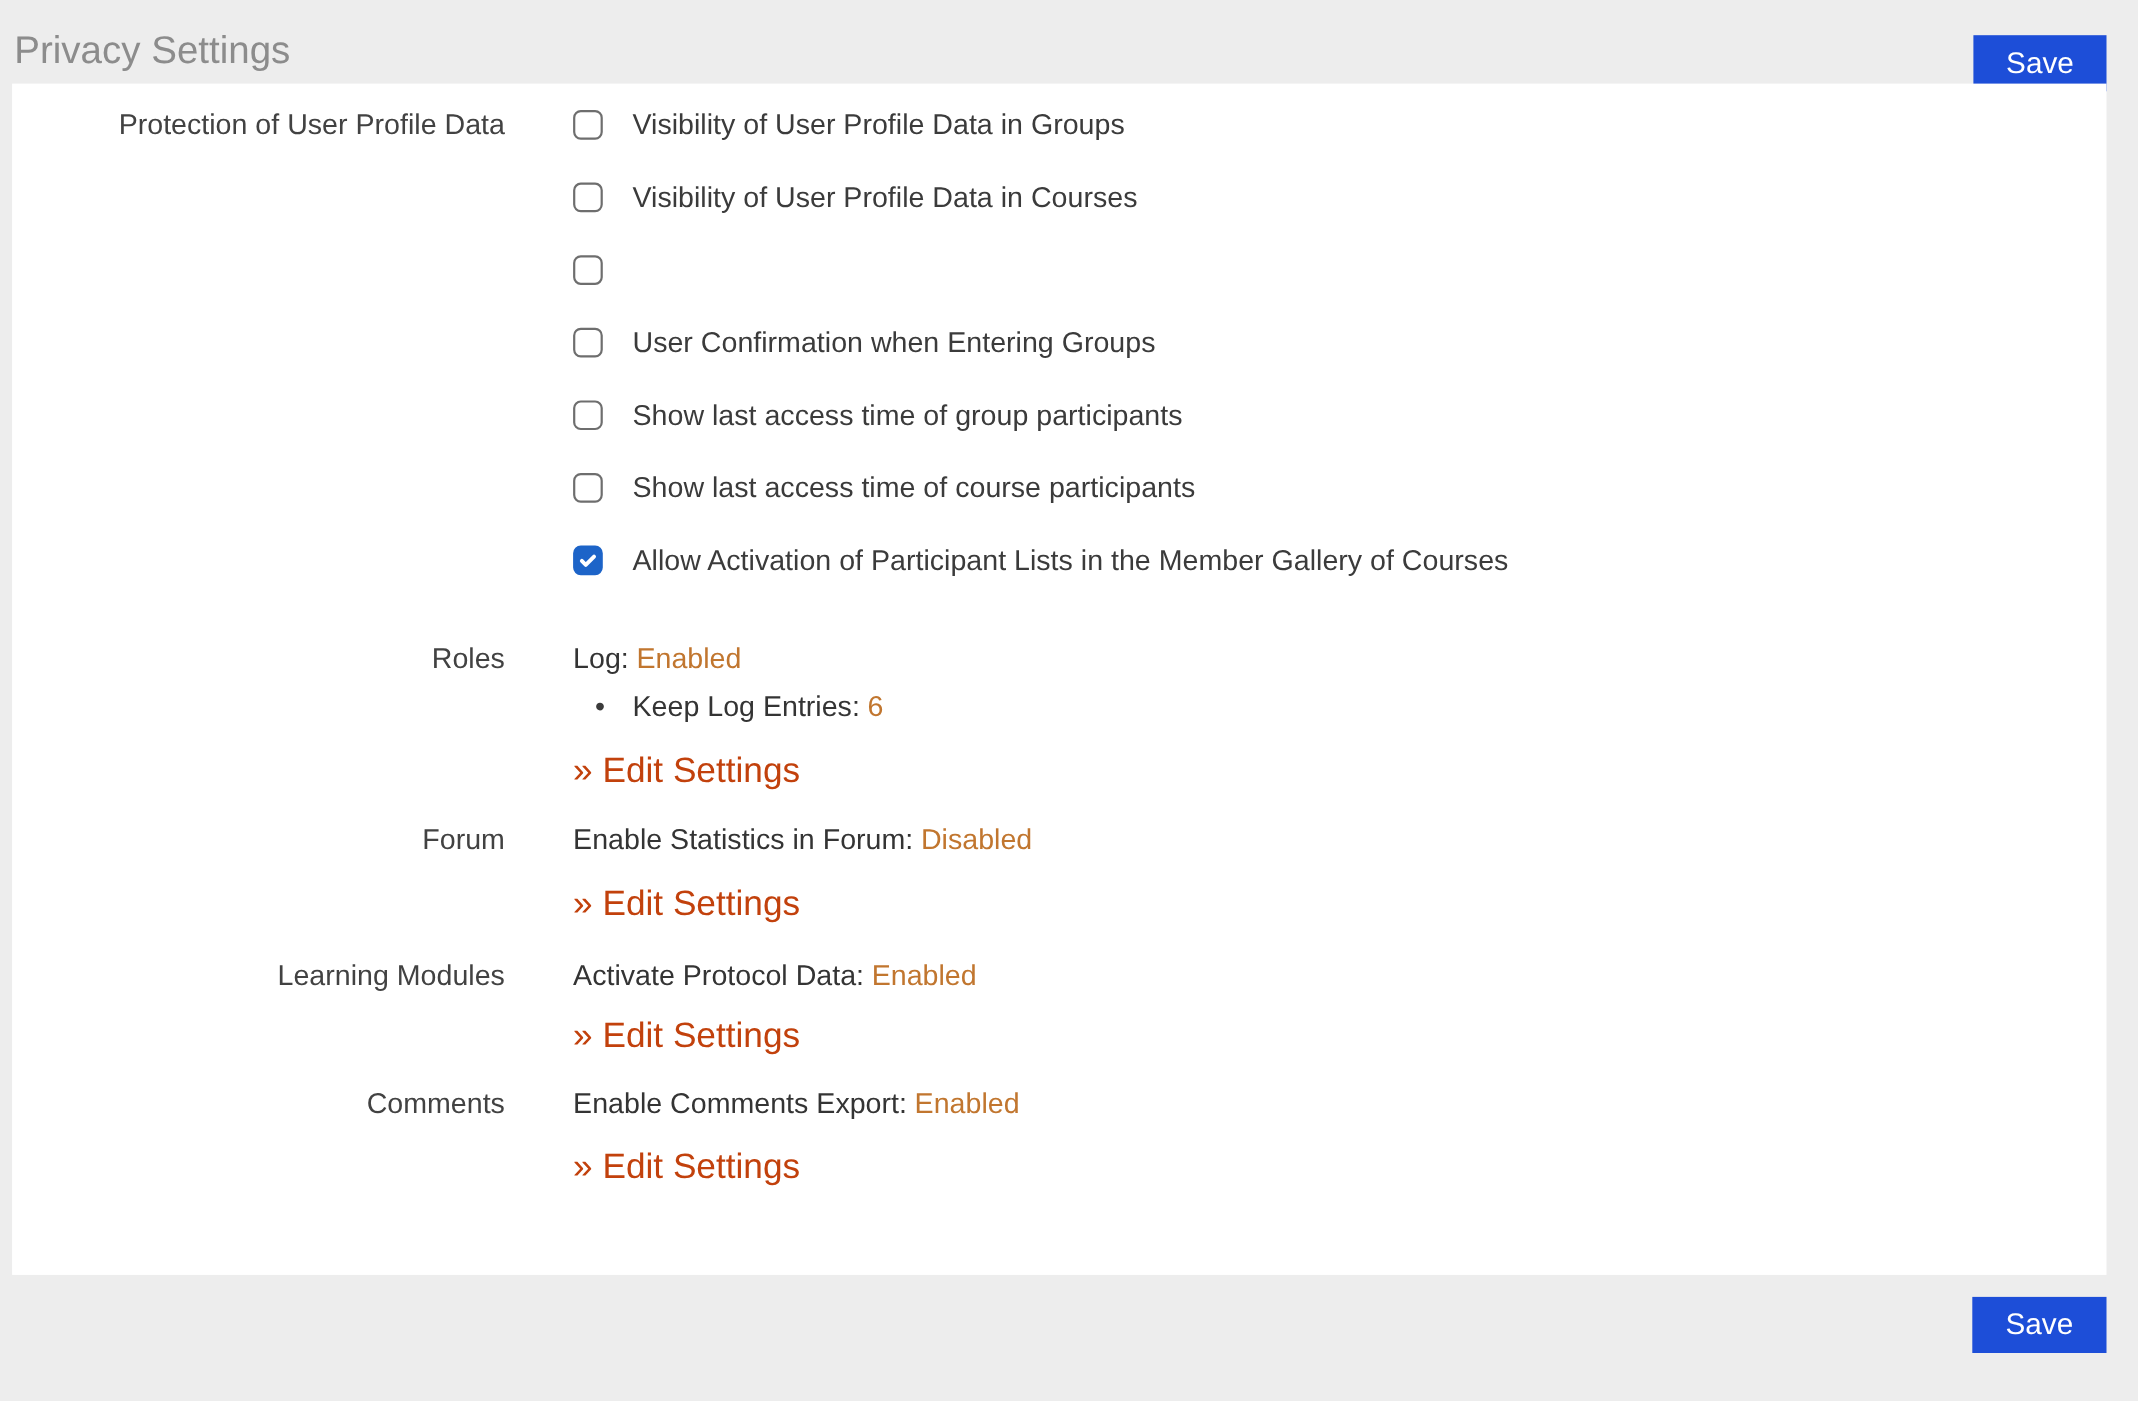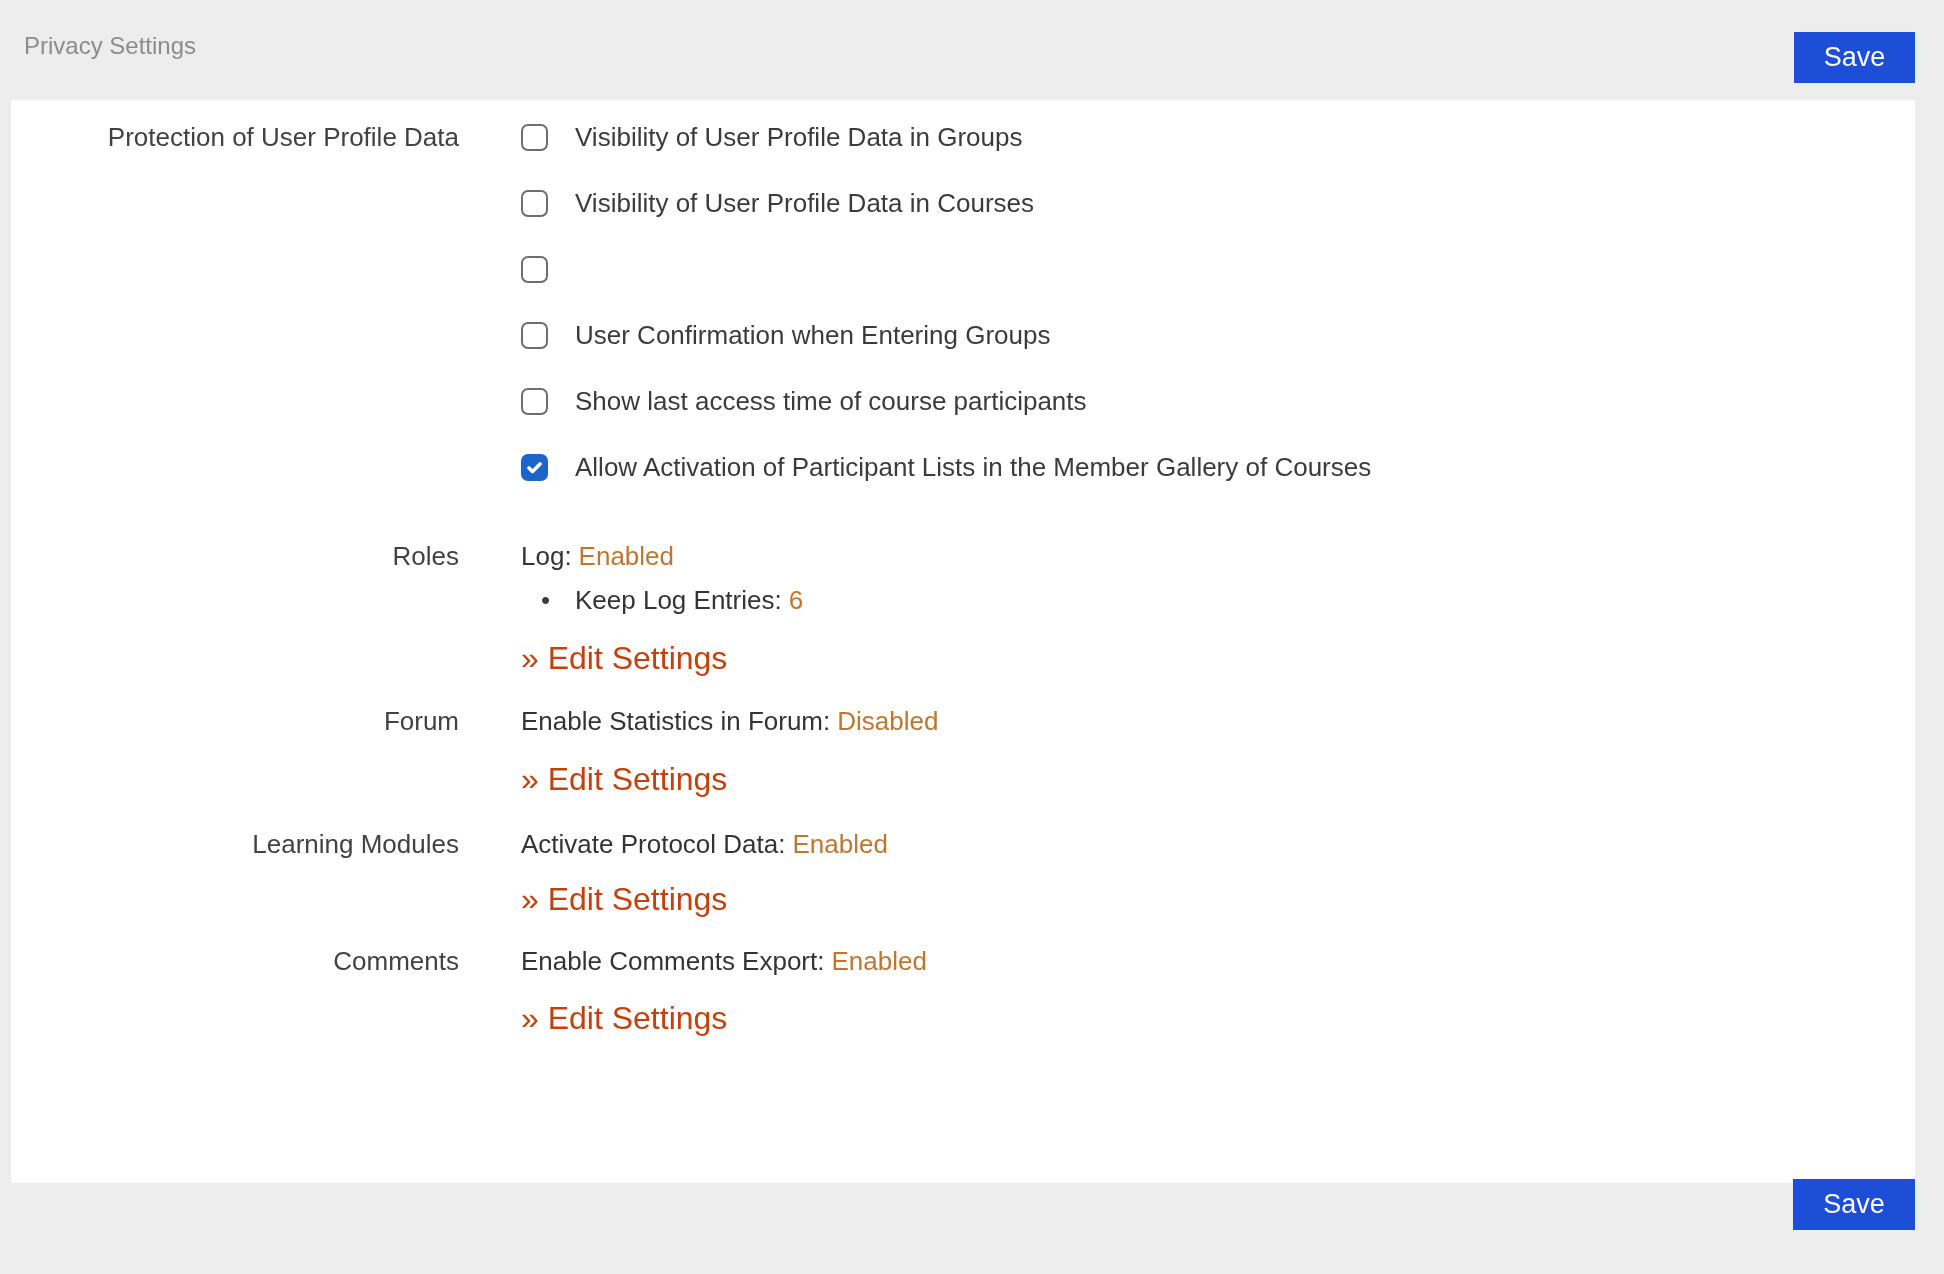--- a/index.html
+++ b/index.html
@@ -5,38 +5,38 @@
   html,body{margin:0;padding:0;}
   body{
     width:1944px;height:1274px;
     background:#ededed;
     font-family:"Liberation Sans","DejaVu Sans",sans-serif;
     color:#383838;
     position:relative;
     overflow:hidden;
   }
   .page-title{
-    position:absolute;left:24px;top:26px;
-    font-size:24px;line-height:40px;
+    position:absolute;left:13px;top:26px;
+    font-size:35px;line-height:40px;
     color:#8c8c8c;
   }
   .btn-save{
     position:absolute;
     background:#1d4ed8;color:#ffffff;
     font-size:27px;line-height:51px;
     text-align:center;
     border:none;cursor:pointer;
     font-family:inherit;
     padding:0;
   }
   .btn-save.top{left:1794px;top:32px;width:121px;height:51px;}
   .btn-save.bottom{left:1793px;top:1179px;width:122px;height:51px;}
 
   .panel{
-    position:absolute;left:11px;top:100px;
+    position:absolute;left:11px;top:76px;
     width:1904px;height:1083px;
     background:#ffffff;
     box-sizing:border-box;
   }
 
   .form-row{display:flex;align-items:flex-start;}
   .row-label{
     width:448px;flex:0 0 448px;
     text-align:right;
     font-size:26px;color:#424242;
@@ -111,20 +111,24 @@
 
       <div class="cb-row">
         <span class="cb"></span>
       </div>
 
       <div class="cb-row">
         <span class="cb"></span>
         <label class="cb-label">User Confirmation when Entering Groups</label>
       </div>
 
+      <div class="cb-row">
+        <span class="cb"></span>
+        <label class="cb-label">Show last access time of group participants</label>
+      </div>
 
       <div class="cb-row">
         <span class="cb"></span>
         <label class="cb-label">Show last access time of course participants</label>
       </div>
 
       <div class="cb-row">
         <span class="cb checked">
             <svg width="19" height="19" viewBox="0 0 24 24">
               <path d="M5 12.5l4.5 4.5L19 7.5" stroke="#fff" stroke-width="4.5" fill="none" stroke-linecap="round" stroke-linejoin="round"></path>

